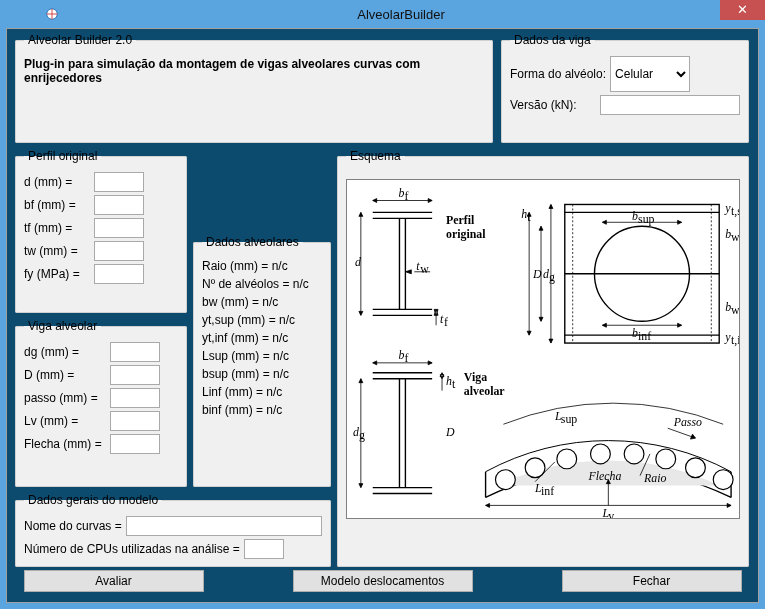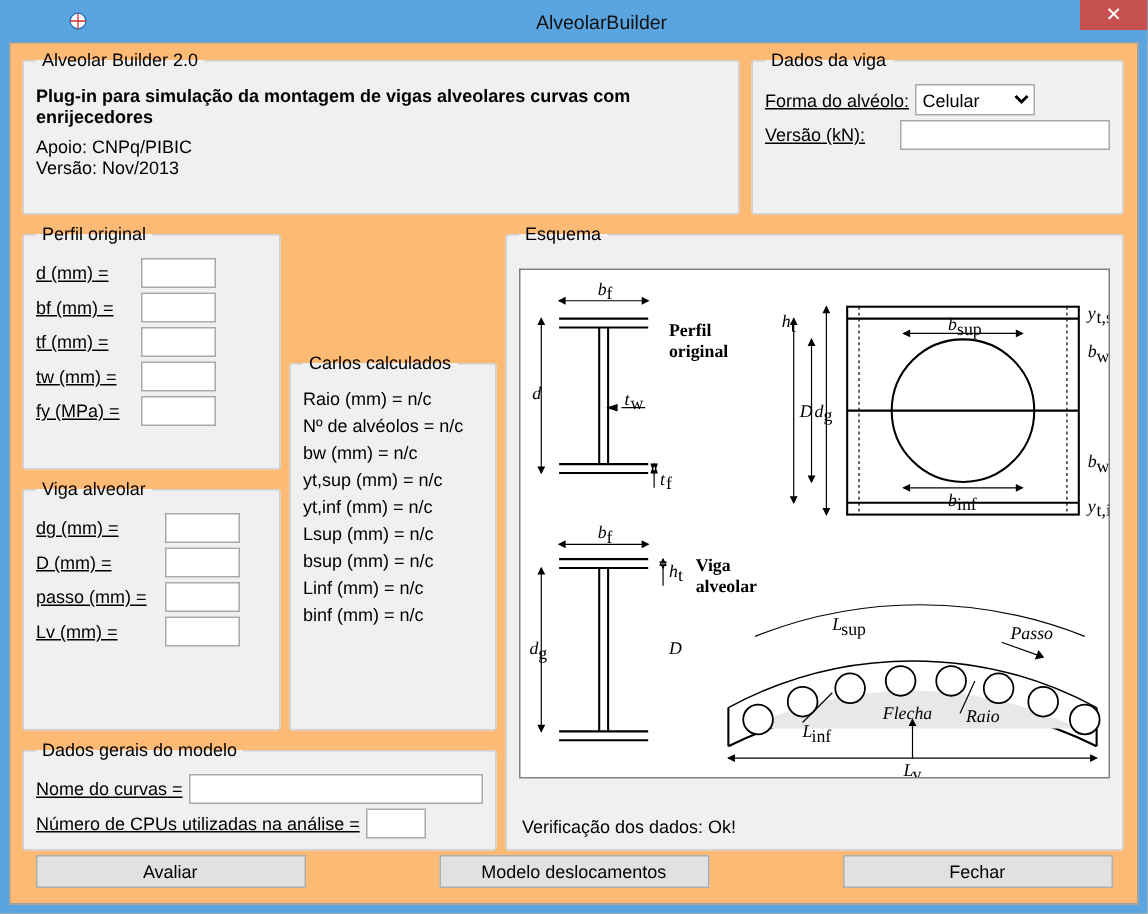--- a/index.html
+++ b/index.html
@@ -2,29 +2,29 @@
 <html><head>
 <meta charset="utf-8">
 <style>
   * { box-sizing: border-box; font-family: "Segoe UI", Tahoma, sans-serif; font-size: 12px; }
   body { margin: 0; background: #5aa4e0; padding: 0; }
   .window { width: 765px; height: 609px; background: #5aa4e0; position: relative; padding-left: 37px; }
   .titlebar { height: 28px; background: #5aa4e0; color: #fff; display: flex; align-items: center; justify-content: center; position: relative; }
   .titlebar .icon { position: absolute; left: 8px; width: 14px; height: 14px; }
   .titlebar .title { font-size: 13px; color: #111; }
   .titlebar .close { position: absolute; right: 0; top: 0; width: 45px; height: 20px; background: #c75050; color: #fff; text-align: center; line-height: 20px; font-size: 13px; cursor: pointer; }
-  .client { position: absolute; left: 6px; right: 6px; top: 28px; bottom: 6px; background: #fdba74; border: 1px solid #a0a0a0; padding: 6px; }
+  .client { position: absolute; left: 6px; right: 6px; top: 28px; bottom: 6px; background: #0c4a6e; border: 1px solid #a0a0a0; padding: 6px; }
 
   fieldset { border: 1px solid #d0d0d0; border-radius: 2px; padding: 6px 8px 8px 8px; margin: 0; background: #f0f0f0; position: absolute; }
   legend { padding: 0 4px; color: #000; }
   .row { display: flex; align-items: center; margin: 3px 0; gap: 4px; }
-  label { white-space: nowrap; text-decoration: underline; }
+  label { white-space: nowrap; }
   input[type=text] { height: 20px; border: 1px solid #a9a9a9; background: #fff; padding: 1px 3px; width: 50px; }
   input.full { flex: 1; }
-  select { height: 21px; border: 1px solid #a9a9a9; background: #fff; }
+  select { height: 36px; border: 1px solid #a9a9a9; background: #fff; }
 
   .btn { height: 22px; border: 1px solid #adadad; background: #e1e1e1; cursor: pointer; text-align: center; line-height: 20px; padding: 0 8px; }
 
   
   #header  { left: 8px;  top: 4px;  width: 478px; height: 110px; }
   #dados-viga { left: 494px; top: 4px; width: 248px; height: 110px; }
   #perfil-orig { left: 8px; top: 120px; width: 172px; height: 164px; }
   #viga-alv   { left: 8px; top: 290px; width: 172px; height: 168px; }
   #dados-gerais { left: 8px; top: 464px; width: 316px; height: 74px; }
   #dados-malha { left: 186px; top: 120px; width: 138px; height: 80px; }
@@ -60,24 +60,20 @@
     <span class="title">AlveolarBuilder</span>
     <div class="close">✕</div>
   </div>
 
   <div class="client">
 
     <fieldset id="header">
       <legend>Alveolar Builder 2.0</legend>
       <div class="desc">Plug-in para simulação da montagem de vigas alveolares curvas com enrijecedores</div>
       <div class="cols">
-        <div class="col2">
-          <div><span>Apoio:</span> <span>CNPq/PIBIC</span></div>
-          <div><span>Versão:</span> <span>Nov/2013</span></div>
-        </div>
       </div>
     </fieldset>
 
     <fieldset id="dados-viga">
       <legend>Dados da viga</legend>
       <div class="row">
         <label>Forma do alvéolo:</label>
         <select style="width:80px">
           <option>Celular</option>
         </select>
@@ -123,37 +119,41 @@
           <input type="text" value="" style="">
         </div>
       <div class="row">
           <label style="width:82px">passo (mm) =</label>
           <input type="text" value="" style="">
         </div>
       <div class="row">
           <label style="width:82px">Lv (mm) =</label>
           <input type="text" value="" style="">
         </div>
+      <div class="row">
+          <label style="width:82px">Flecha (mm) =</label>
+          <input type="text" value="" style="">
+        </div>
     </fieldset>
 
     <fieldset id="dados-gerais">
       <legend>Dados gerais do modelo</legend>
       <div class="row">
           <label>Nome do curvas =</label>
           <input type="text" class="full" value="" style="">
         </div>
       <div class="row">
           <label>Número de CPUs utilizadas na análise =</label>
           <input type="text" style="width: 40px;" value="">
         </div>
     </fieldset>
 
 
     <fieldset id="dados-calc">
-      <legend>Carlos calculados</legend>
+      <legend>Dados alveolares</legend>
       <div class="calc-line">Raio (mm) = n/c</div>
       <div class="calc-line">Nº de alvéolos = n/c</div>
       <div class="calc-line">bw (mm) = n/c</div>
       <div class="calc-line">yt,sup (mm) = n/c</div>
       <div class="calc-line">yt,inf (mm) = n/c</div>
       <div class="calc-line">Lsup (mm) = n/c</div>
       <div class="calc-line">bsup (mm) = n/c</div>
       <div class="calc-line">Linf (mm) = n/c</div>
       <div class="calc-line">binf (mm) = n/c</div>
     </fieldset>
@@ -294,21 +294,20 @@
             <text x="216" y="243" font-size="9">sup</text>
           <text x="330" y="246" class="it">Passo</text>
           <text x="190" y="312" class="it">L</text>
             <text x="196" y="315" font-size="9">inf</text>
           <text x="244" y="300" class="it">Flecha</text>
           <text x="300" y="302" class="it">Raio</text>
           <text x="258" y="338" class="it">L</text>
             <text x="264" y="341" font-size="9">v</text>
         </svg>
       </div>
-      <div class="verif">Verificação dos dados: Ok!</div>
     </fieldset>
 
     <div class="btnbar">
       <div class="btn">Avaliar</div>
       <div class="btn">Modelo deslocamentos</div>
       <div class="btn">Fechar</div>
     </div>
 
   </div>
 </div>

